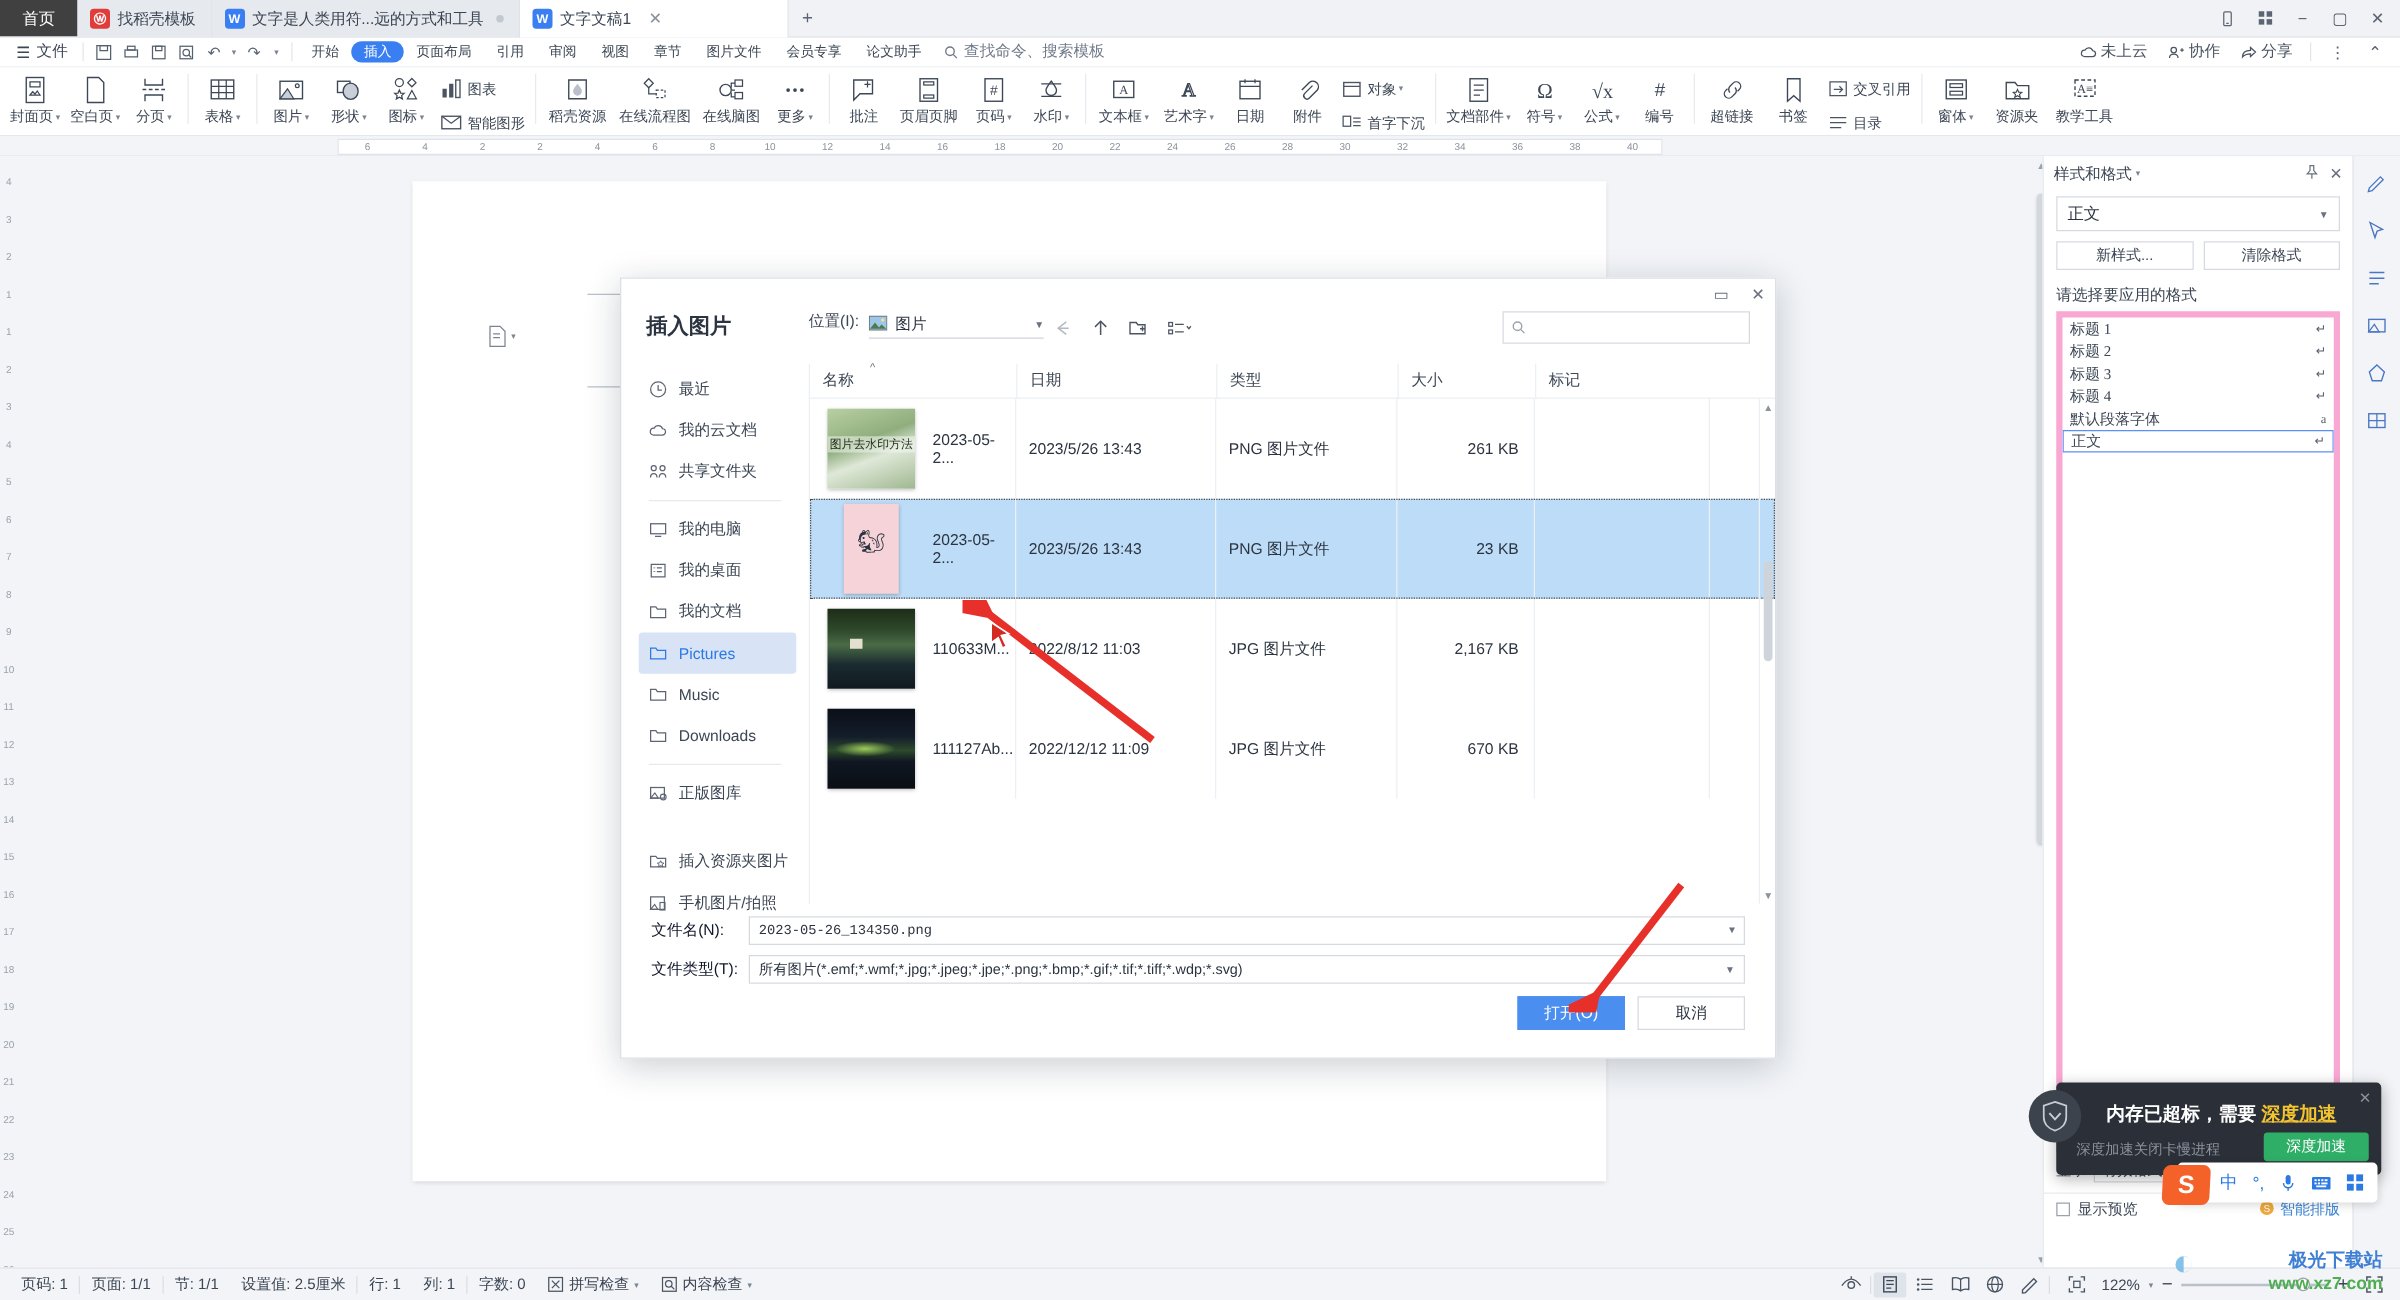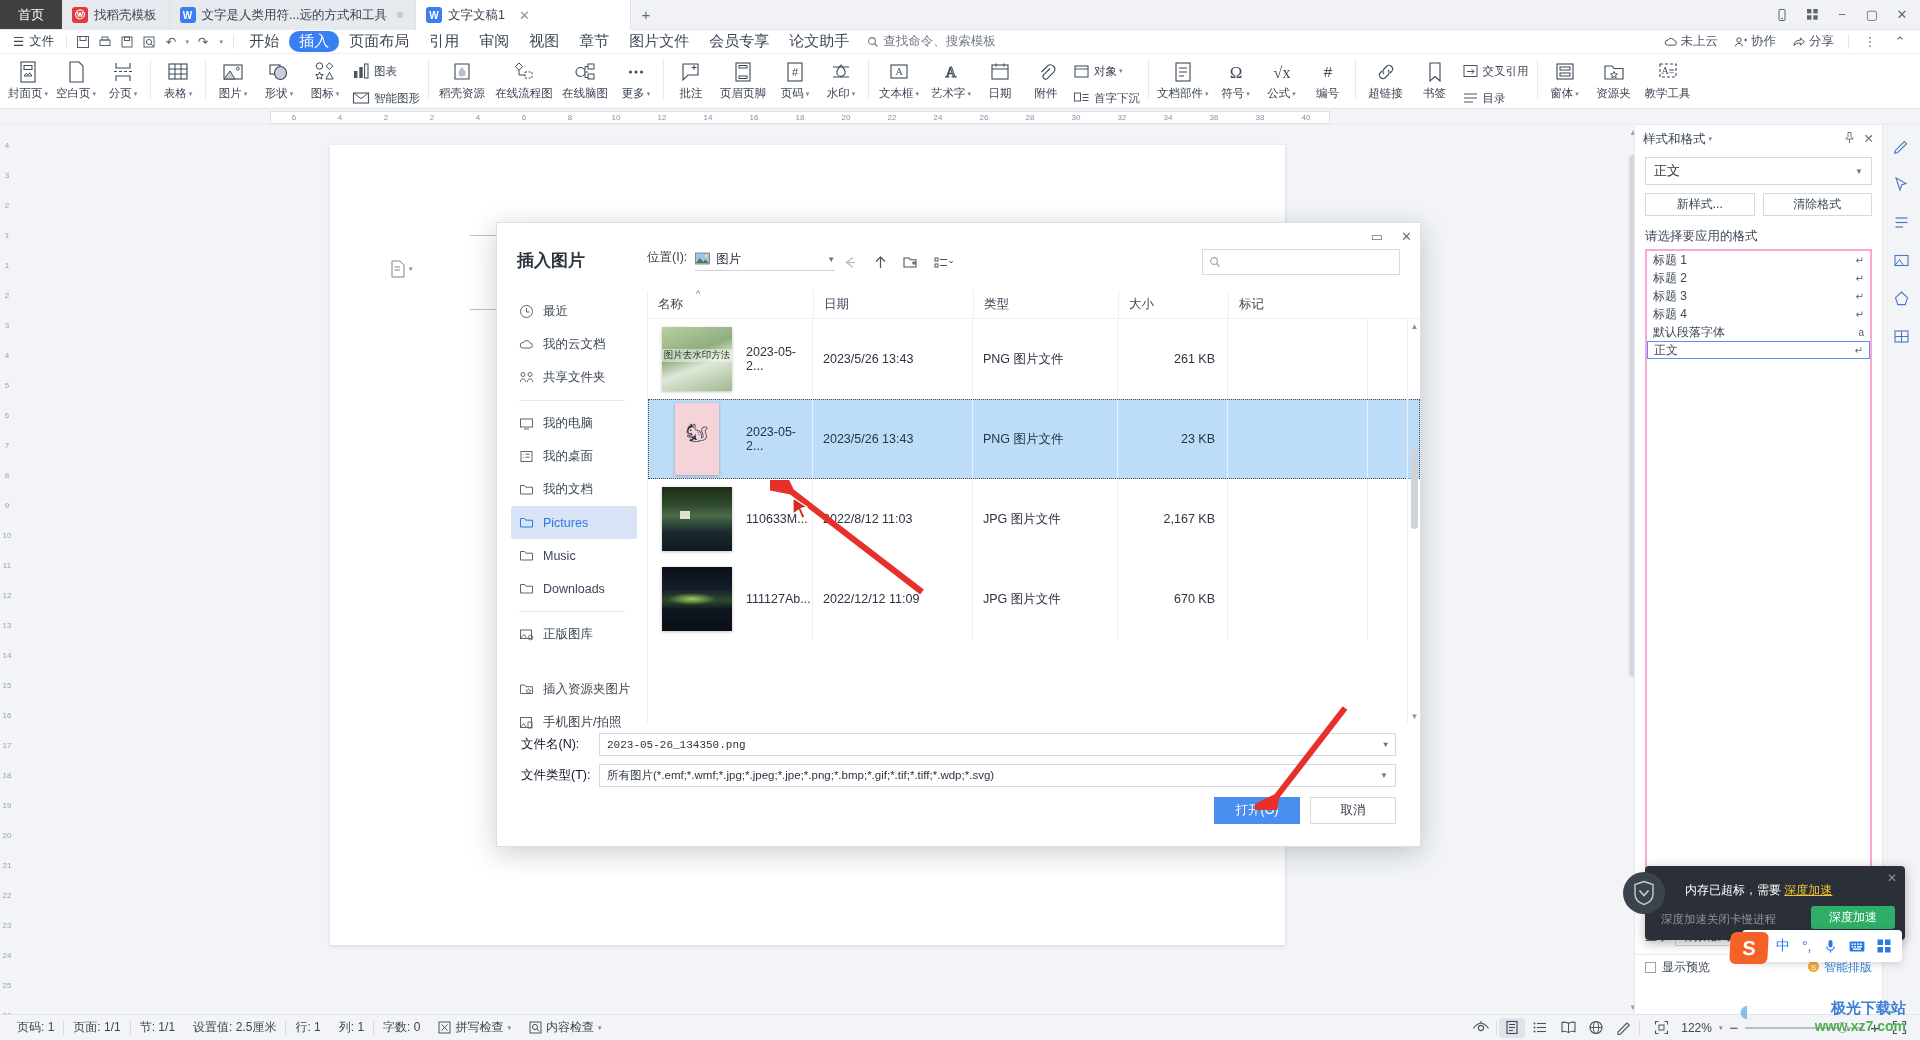--- a/index.html
+++ b/index.html
@@ -26,21 +26,21 @@
   .tabbar-right{ margin-left:auto; display:flex; align-items:center; gap:2px; padding-right:4px;}
   .tb-btn{ width:28px;height:26px;display:flex;align-items:center;justify-content:center;color:#5c6573;font-size:13px;}
 
   
   .menurow{ height:24px; background:#fff; display:flex; align-items:center; padding:0 6px; font-size:12.5px; color:#3c4654; border-bottom:1px solid #eef0f3;}
   .menurow .grp{ display:flex; align-items:center; }
   .mi{ padding:0 7px; height:22px; display:flex; align-items:center; gap:4px; color:#3c4654; white-space:nowrap;}
   .mi.file{ gap:5px; }
   .qicon{ width:22px;height:20px;display:flex;align-items:center;justify-content:center;color:#55606e;}
   .vsep{ width:1px; height:15px; background:#e3e6eb; margin:0 5px;}
-  .rtab{ padding:1px 10px; border-radius:10px; font-size:15px; color:#3c4654; }
+  .rtab{ padding:1px 10px; border-radius:10px; font-size:11px; color:#3c4654; }
   .rtab.sel{ background:#3a7ff2; color:#fff; }
   .searchbox{ display:flex; align-items:center; gap:4px; color:#70798a; font-size:12.5px; margin-left:8px;}
   .menurow-right{ margin-left:auto; display:flex; align-items:center; gap:2px; }
   .mr-item{ display:flex;align-items:center;gap:3px;padding:0 7px;color:#4a5462;font-size:12.5px;}
 
   
   .ribbon{ height:55px; background:#fff; display:flex; align-items:flex-start; padding:2px 4px 0 4px; border-bottom:1px solid #e4e7ec; overflow:hidden;}
   .rgrp{ display:flex; align-items:flex-start; height:53px; }
   .rsep{ width:1px; height:40px; background:#e8eaee; margin:3px 4px 0 4px;}
   .rbtn{ min-width:46px; padding:3px 4px 0 4px; display:flex; flex-direction:column; align-items:center; gap:1px; }
@@ -70,21 +70,21 @@
   
   .stylepanel{ position:absolute; right:38px; top:0; width:248px; bottom:0; background:#fff; border-left:1px solid #e4e7ec; }
   .sp-head{ height:28px; display:flex; align-items:center; padding:0 8px; font-size:12.5px; color:#3c4654; }
   .sp-head .ttl{ display:flex; align-items:center; gap:3px;}
   .sp-head .acts{ margin-left:auto; display:flex; gap:8px; color:#6a7280;}
   .sp-select{ margin:4px 10px 0 10px; height:28px; border:1px solid #d6dae0; display:flex; align-items:center; padding:0 8px; font-size:13px; color:#2b3440;}
   .sp-select .ca{ margin-left:auto; color:#6a7280; font-size:8px;}
   .sp-btns{ display:flex; gap:8px; margin:8px 10px 0 10px;}
   .sp-btn{ flex:1; height:23px; border:1px solid #d6dae0; background:#fff; font-size:12px; color:#3c4654; display:flex;align-items:center;justify-content:center;}
   .sp-hint{ margin:12px 10px 4px 10px; font-size:12.5px; color:#3c4654;}
-  .sp-list{ margin:0 10px; border:2px solid #f9a8d4; height:672px; overflow:hidden;}
+  .sp-list{ margin:0 10px; border:5px solid #f9a8d4; height:672px; overflow:hidden;font-family:Liberation Serif, serif;}
   .sp-item{ height:18px; display:flex; align-items:center; padding:0 6px; font-size:12px; color:#3c4654;}
   .sp-item .mk{ margin-left:auto; font-size:10px; color:#555f6d;}
   .sp-item.selected{ border:1px solid #5b8ff9; height:18px;}
   .sp-foot{ position:absolute; left:0; right:0; bottom:34px; }
   .sp-foot .row{ padding:4px 10px; font-size:12px; color:#3c4654; display:flex; align-items:center; gap:6px; }
   .sp-foot .divider{ border-top:1px solid #e8ebf0; margin-top:4px; }
 
   
   .iconrail{ position:absolute; right:0; top:0; width:38px; bottom:0; background:#f2f4f7; border-left:1px solid #e4e7ec; padding-top:8px; display:flex; flex-direction:column; align-items:center; gap:12px;}
   .ir-btn{ width:26px; height:26px; display:flex; align-items:center; justify-content:center; color:#4b76c4; }
@@ -155,21 +155,21 @@
   .foot-btns{ display:flex; justify-content:flex-end; gap:10px; margin-top:10px;}
   .btn{ width:86px; height:27px; display:flex; align-items:center; justify-content:center; font-size:12.5px; border:1px solid #d6dae0; background:#fff; color:#2b3440;}
   .btn.primary{ background:#4a8ef0; border-color:#4a8ef0; color:#fff;}
 
   
   .arrow-svg{ position:absolute; pointer-events:none; }
 
   
   .toast{ position:absolute; left:1645px; top:866px; width:260px; height:74px; background:#2b3038; border-radius:4px; box-shadow:0 3px 12px rgba(0,0,0,.3);}
   .toast .shield{ position:absolute; left:-22px; top:6px; width:42px;height:42px;border-radius:50%;background:#3c434d; display:flex;align-items:center;justify-content:center;}
-  .toast .t1{ position:absolute; left:40px; top:16px; font-size:12px; color:#fff; font-weight:normal; white-space:nowrap;}
+  .toast .t1{ position:absolute; left:40px; top:16px; font-size:15px; color:#fff; font-weight:bold; white-space:nowrap;}
   .toast .t1 .hl{ color:#f4c430; text-decoration:underline;}
   .toast .t2{ position:absolute; left:16px; top:46px; font-size:11.5px; color:#8b929c; white-space:nowrap;}
   .toast .go{ position:absolute; right:10px; top:40px; width:84px;height:23px;background:#2fae67;color:#fff;font-size:12px;display:flex;align-items:center;justify-content:center;border-radius:3px;}
   .toast .x{ position:absolute; right:8px; top:5px; color:#8b929c; font-size:12px;}
 
   
   .imebar{ position:absolute; left:1742px; top:930px; width:160px; height:32px; background:#fff; border-radius:4px; box-shadow:0 2px 8px rgba(0,0,0,.16); display:flex; align-items:center; gap:12px; padding-left:34px;}
   .ime-s{ position:absolute; left:-12px; top:2px; width:38px;height:32px; background:#f4622a; border-radius:6px; color:#fff; font-size:20px; font-weight:bold; display:flex;align-items:center;justify-content:center; transform:skewX(-3deg);}
   .ime-i{ color:#2b7ae4; font-size:14px; display:flex; align-items:center;}
 

